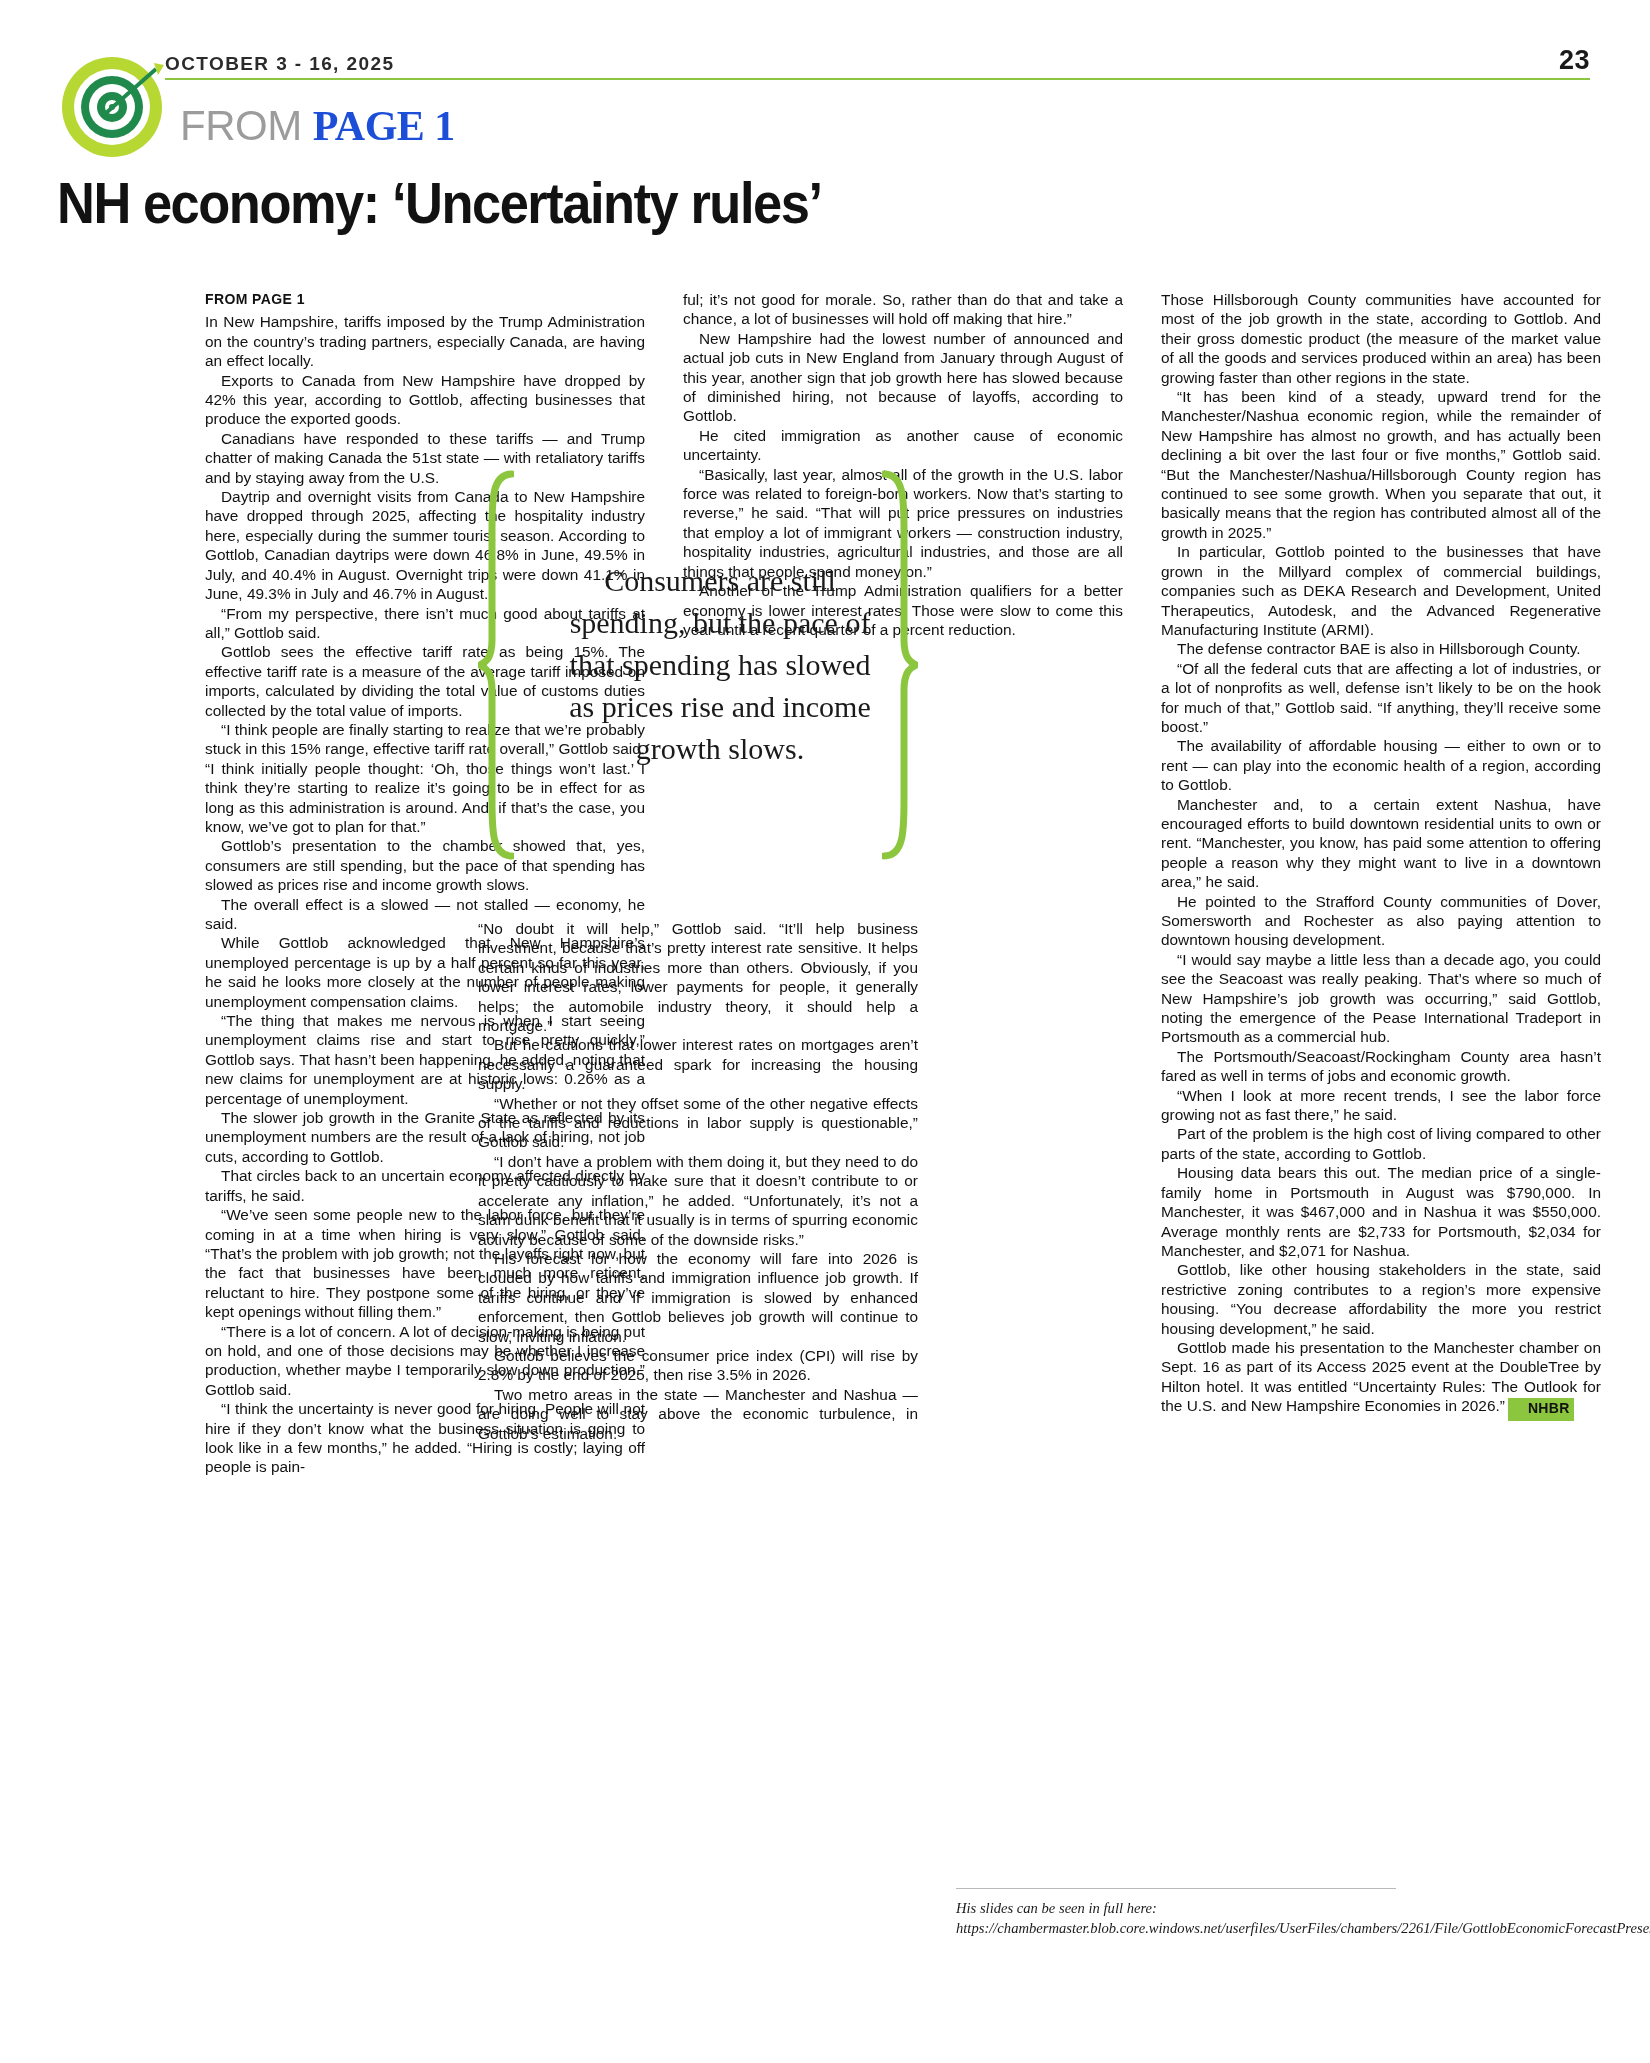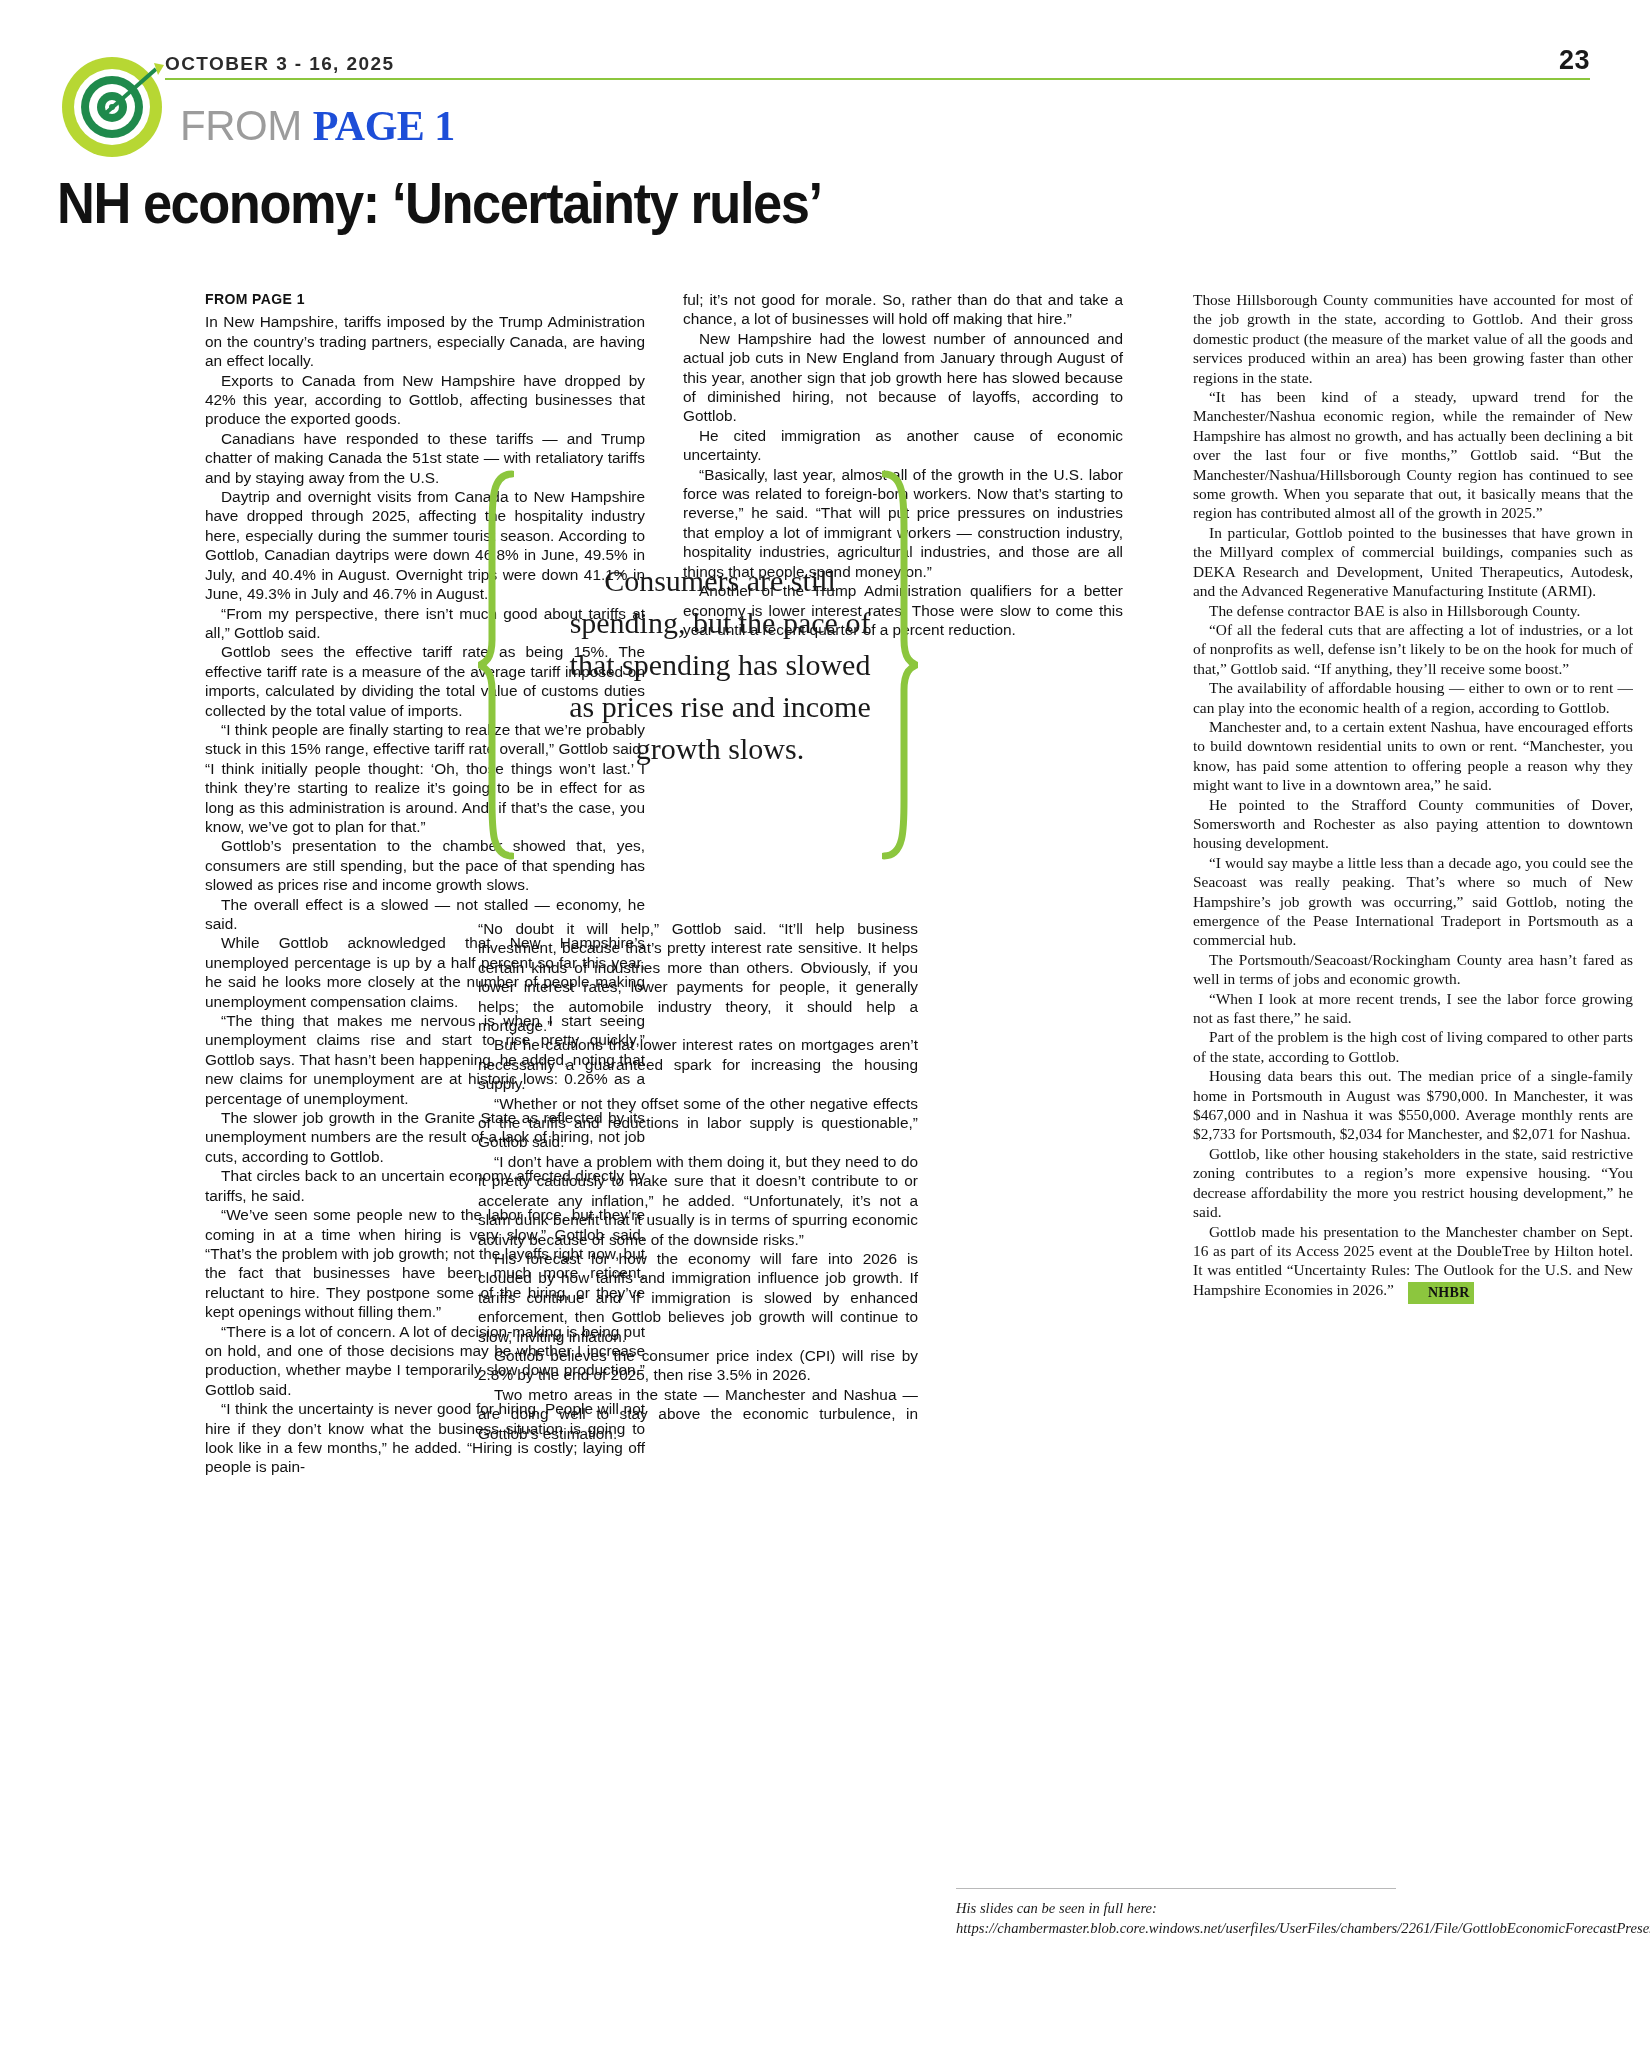--- a/index.html
+++ b/index.html
@@ -106,21 +106,21 @@
     position: absolute;
     top: 0;
     width: 440px;
     font-size: 15.4px;
     line-height: 19.4px;
     text-align: justify;
     color: #111;
   }
   .col1 { left: 0px; }
   .col2 { left: 478px; }
-  .col3 { left: 988px; font-family: Liberation Serif, serif; }
+  .col3 { left: 956px; }
 
   .kicker {
     font-size: 14px;
     font-weight: bold;
     letter-spacing: 0.4px;
     margin-bottom: 3px;
     color: #111;
   }
   p.body {
     margin: 0;
@@ -198,21 +198,21 @@
     background: #b9b9b9;
   }
   .nhbr-badge {
     display: inline-block;
     background: #8cc63e;
     color: #111;
     font-size: 14px;
     font-weight: bold;
     letter-spacing: 0.3px;
     padding: 1px 4px 2px 4px;
-    margin-left: 14px;
+    margin-left: 3px;
     position: relative;
     top: 2px;
   }
 </style>
 </head>
 <body>
 
 <div class="page">
 
   <div class="masthead">

